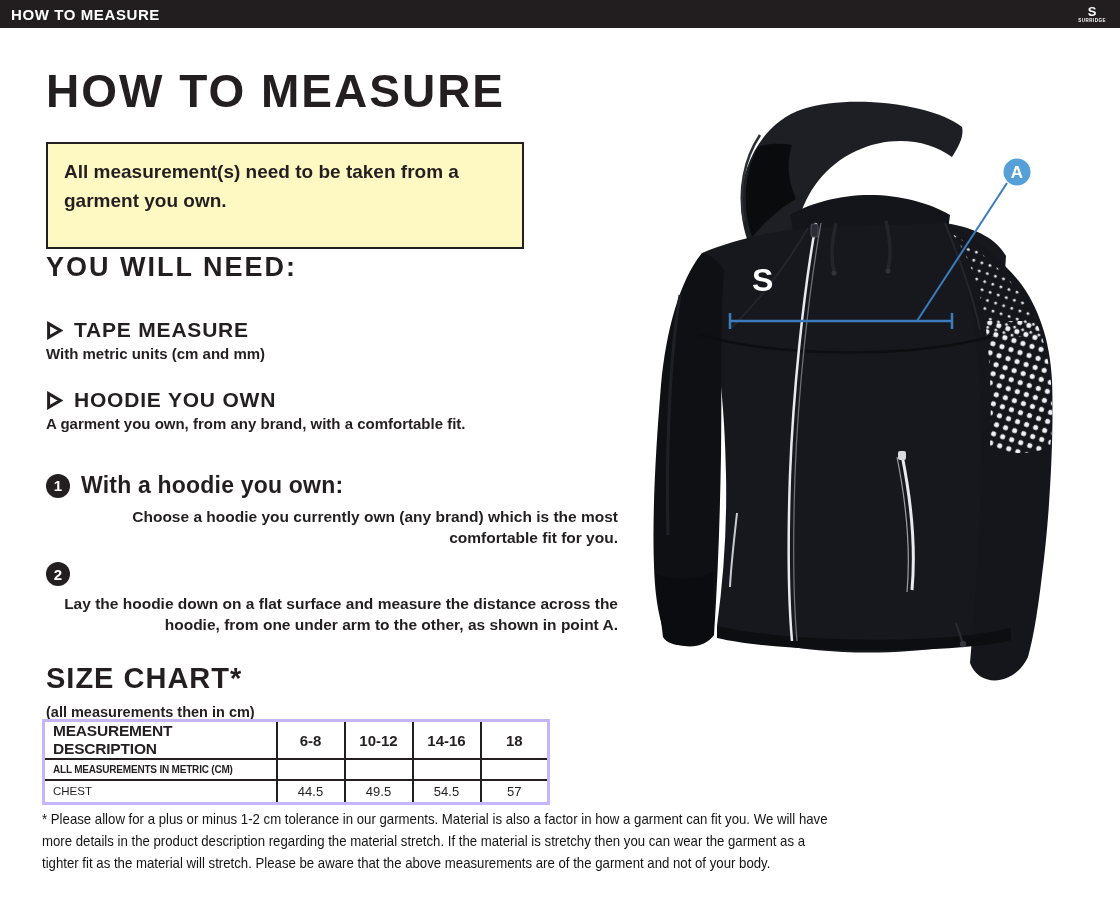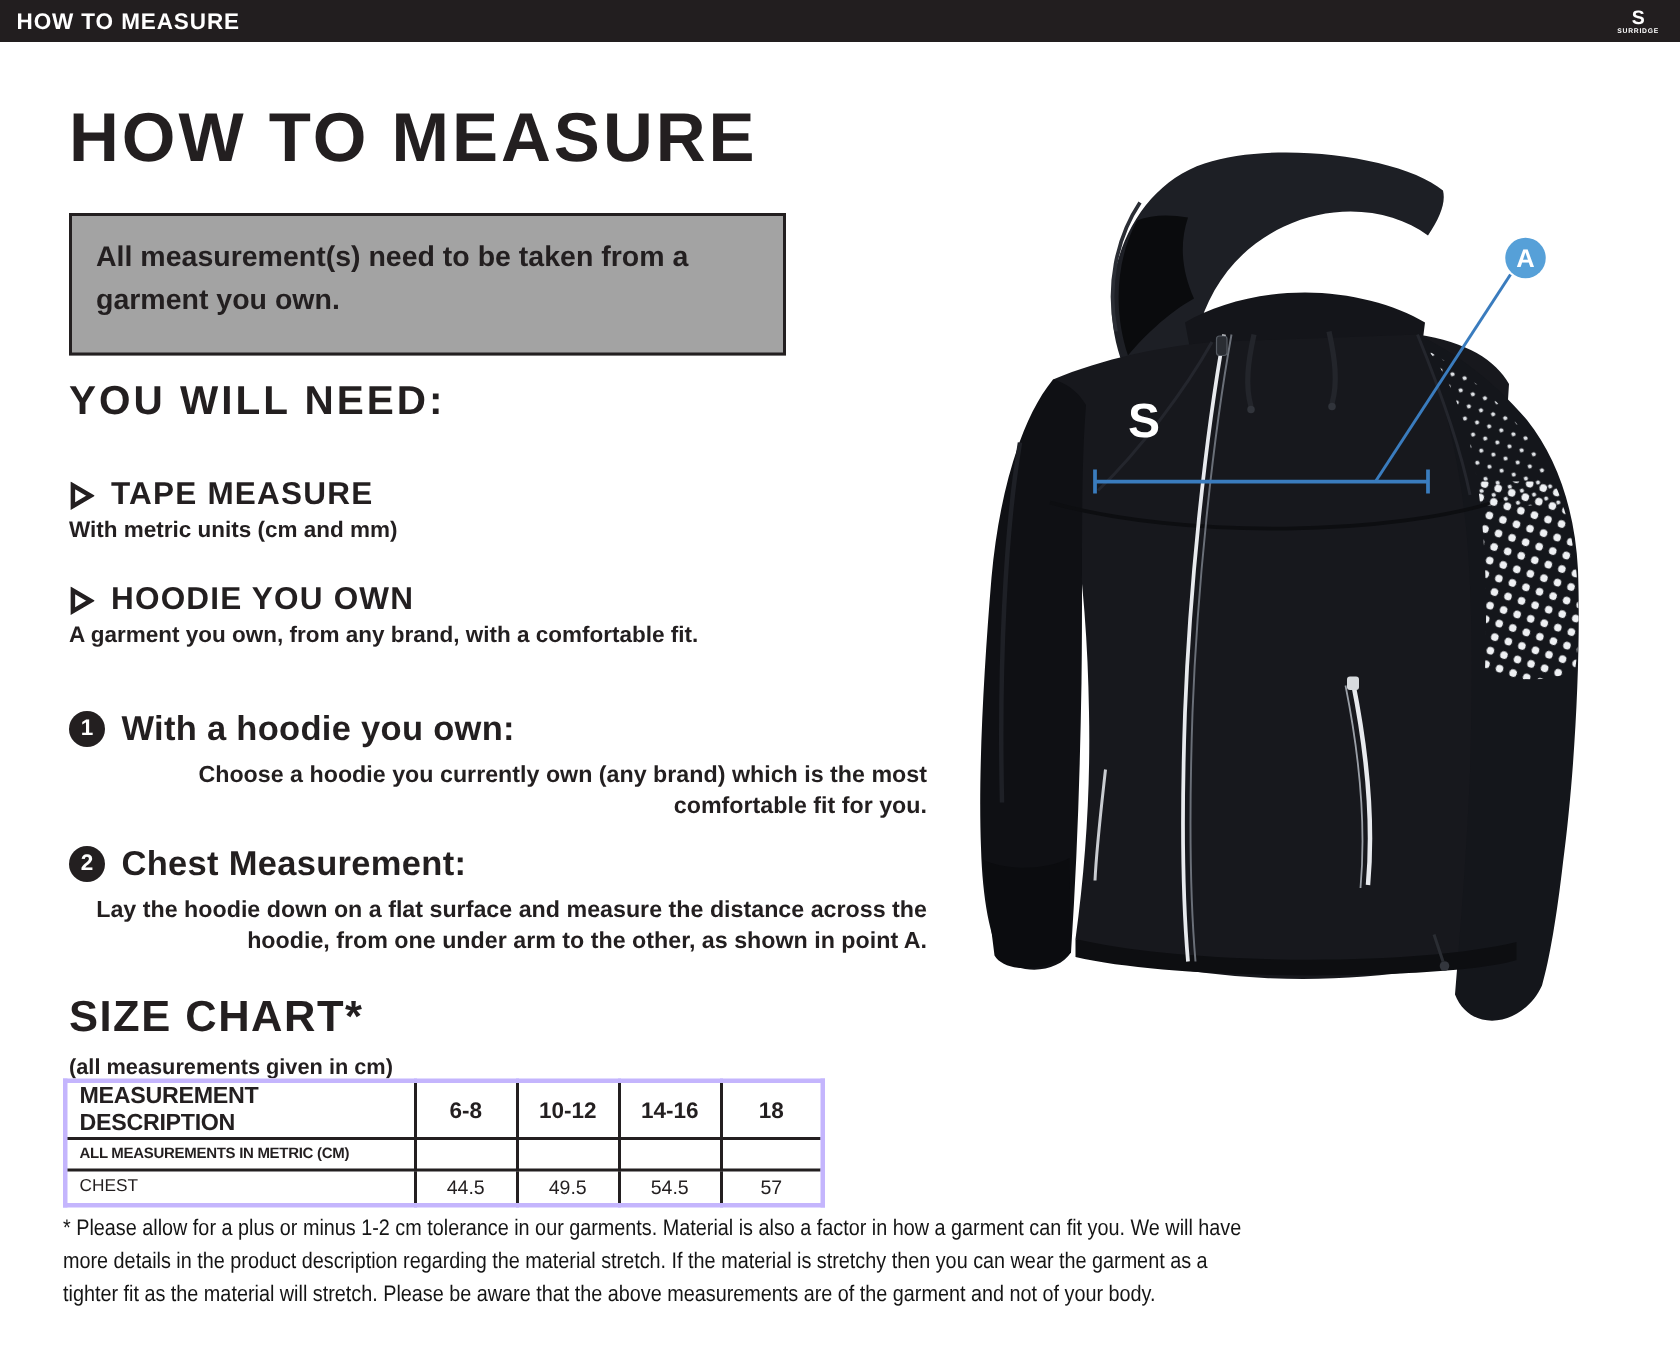--- a/index.html
+++ b/index.html
@@ -12,21 +12,21 @@
           padding:0 12px 0 11px;box-sizing:border-box;}
   .topbar-title{color:#fff;font-weight:bold;font-size:15px;letter-spacing:.6px;}
   .brand{display:flex;flex-direction:column;align-items:center;line-height:1;gap:1px;padding-right:2px;}
   .brand-s{color:#fff;font-weight:bold;font-size:13px;}
   .brand-name{color:#fff;font-size:4.5px;font-weight:bold;letter-spacing:.5px;}
 
   
   .page-heading{position:absolute;left:46px;top:64px;margin:0;font-size:46px;font-weight:bold;letter-spacing:2px;}
 
   .note-box{position:absolute;left:46px;top:142px;width:478px;box-sizing:border-box;
-            border:2.5px solid #231f20;padding:13px 16px 20px 16px;background:#a3a3a3;}
+            border:2.5px solid #231f20;padding:13px 16px 32px 16px;background:#fef9c3;}
   .note-box p{margin:0;font-size:19px;font-weight:bold;line-height:29px;}
 
   .ywn-title{position:absolute;left:46px;top:252px;margin:0;font-size:27px;font-weight:bold;letter-spacing:2px;}
 
   .need-item{position:absolute;left:46px;}
   .need-item.first{top:318px;}
   .need-item.second{top:388px;}
   .need-head{display:flex;align-items:center;gap:11px;}
   .need-label{font-size:21px;font-weight:bold;letter-spacing:.8px;}
   .need-desc{margin-top:3px;font-size:15px;font-weight:bold;}
@@ -107,28 +107,27 @@
     <div class="step-head">
       <span class="step-num">1</span>
       <span class="step-title">With a hoodie you own:</span>
     </div>
     <div class="step-desc">Choose a hoodie you currently own (any brand) which is the most comfortable fit for you.</div>
   </div>
 
   <div class="step second">
     <div class="step-head">
       <span class="step-num">2</span>
-      <span class="step-title">Chest Measurement:</span>
     </div>
     <div class="step-desc">Lay the hoodie down on a flat surface and measure the distance across the hoodie, from one under arm to the other, as shown in point A.</div>
   </div>
 
   <div class="size-chart-head">
     <span class="size-chart-title">SIZE CHART*</span>
-    <span class="size-chart-sub">(all measurements given in cm)</span>
+    <span class="size-chart-sub">(all measurements then in cm)</span>
   </div>
 
   <table class="size-table">
     <colgroup>
       <col style="width:233px">
         <col style="width:68px">
         <col style="width:68px">
         <col style="width:68px">
         <col style="width:68px">
     </colgroup>

